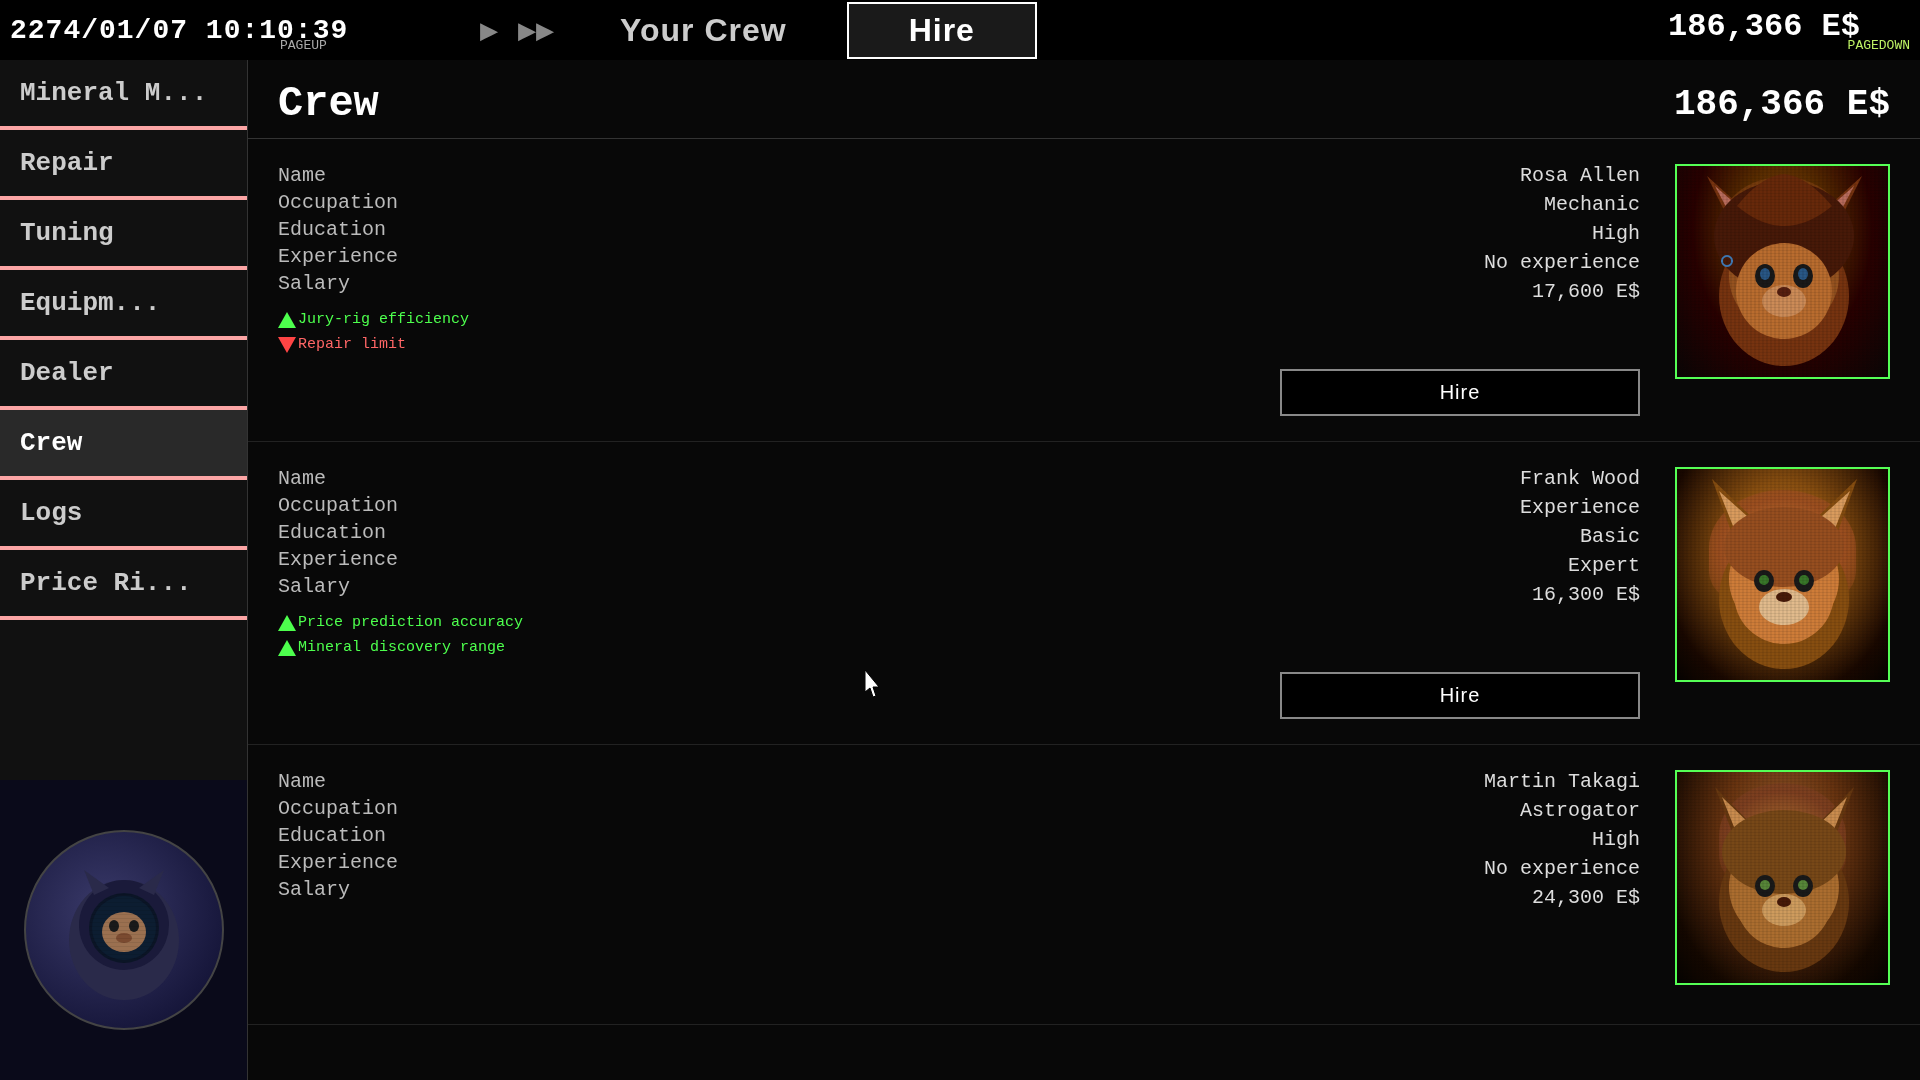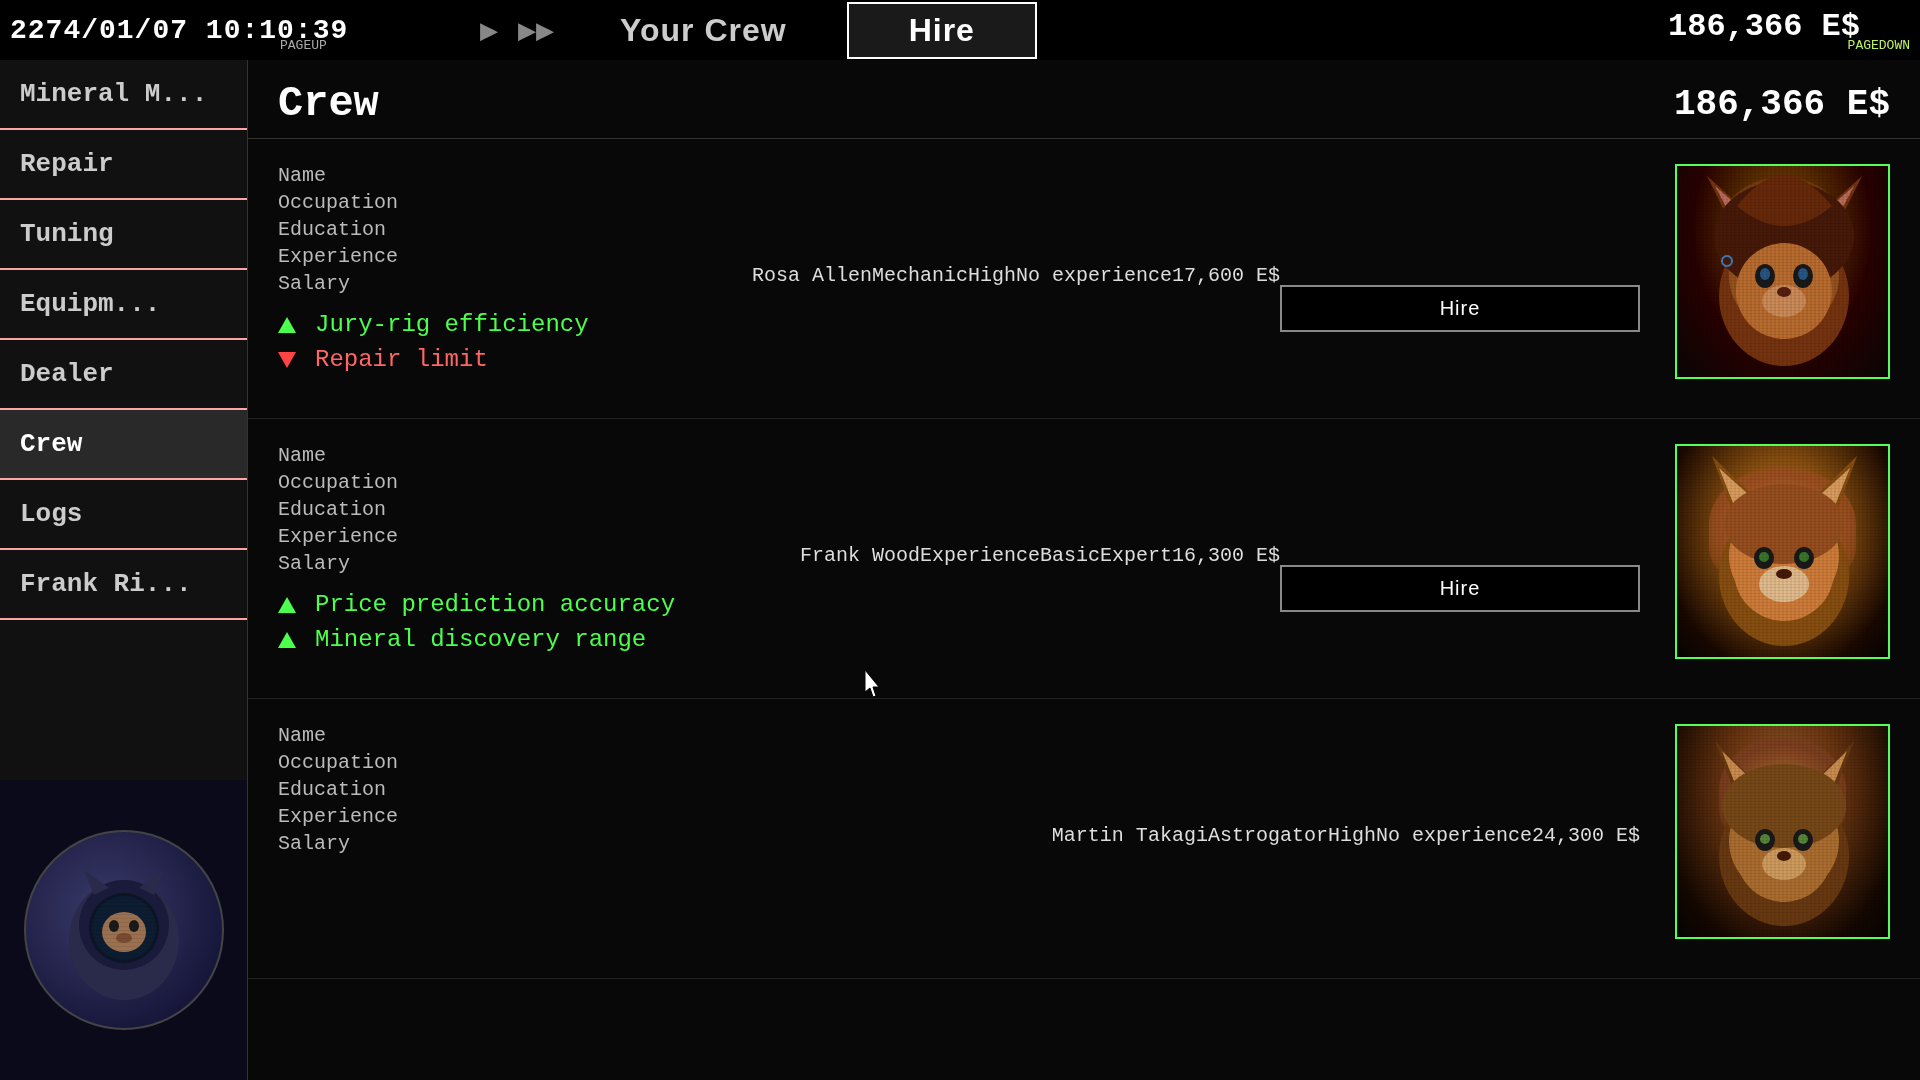--- a/index.html
+++ b/index.html
@@ -108,21 +108,21 @@
       background: #111;
       border-right: 1px solid #333;
       overflow: hidden;
     }
 
     .sidebar-item {
       height: 70px;
       display: flex;
       align-items: center;
       padding: 0 20px;
-      border-bottom: 2px solid #fca5a5;
+      border-bottom: 4px solid #fca5a5;
       cursor: pointer;
       color: #ccc;
       font-size: 26px;
       font-weight: bold;
       overflow: hidden;
       white-space: nowrap;
     }
 
     .sidebar-item.active {
       background: rgba(255,255,255,0.1);
@@ -187,23 +187,23 @@
       color: #fff;
     }
 
     .skills-section {
       margin-top: 12px;
     }
 
     .skill-item {
       display: flex;
       align-items: center;
-      gap: 19px;
+      gap: 2px;
       margin-bottom: 8px;
-      font-size: 24px;
+      font-size: 15px;
     }
 
     .skill-positive {
       color: #4dff4d;
     }
 
     .skill-negative {
       color: #ff6666;
       text-align: right;
     }
@@ -360,22 +360,22 @@
       position: relative;
       min-height: 280px;
     }
 
     .crew-left {
       flex: 1;
     }
 
     .crew-right {
       display: flex;
-      flex-direction: row;
-      align-items: center;
+      flex-direction: column;
+      align-items: flex-end;
       margin-right: 20px;
     }
 
     .val-line {
       font-size: 20px;
       color: #ddd;
       margin-bottom: 6px;
       text-align: right;
     }
 
@@ -412,21 +412,21 @@
 </div>
 
 <div class="sidebar">
   <div class="sidebar-item">Mineral M...</div>
   <div class="sidebar-item">Repair</div>
   <div class="sidebar-item">Tuning</div>
   <div class="sidebar-item">Equipm...</div>
   <div class="sidebar-item">Dealer</div>
   <div class="sidebar-item active">Crew</div>
   <div class="sidebar-item">Logs</div>
-  <div class="sidebar-item">Frank Ri...</div>
+  <div class="sidebar-item">Price Ri...</div>
 
   <div class="bottom-char">
     <div class="char-circle">
       <svg width="160" height="160" viewBox="0 0 160 160">
 
         <ellipse cx="80" cy="90" rx="55" ry="60" fill="#2a2a4a"></ellipse>
         <ellipse cx="80" cy="75" rx="45" ry="45" fill="#1a1a3a"></ellipse>
 
         <ellipse cx="80" cy="78" rx="35" ry="35" fill="#0a1525" opacity="0.9"></ellipse>
         <ellipse cx="80" cy="78" rx="32" ry="32" fill="#0d1f35" opacity="0.8"></ellipse>

